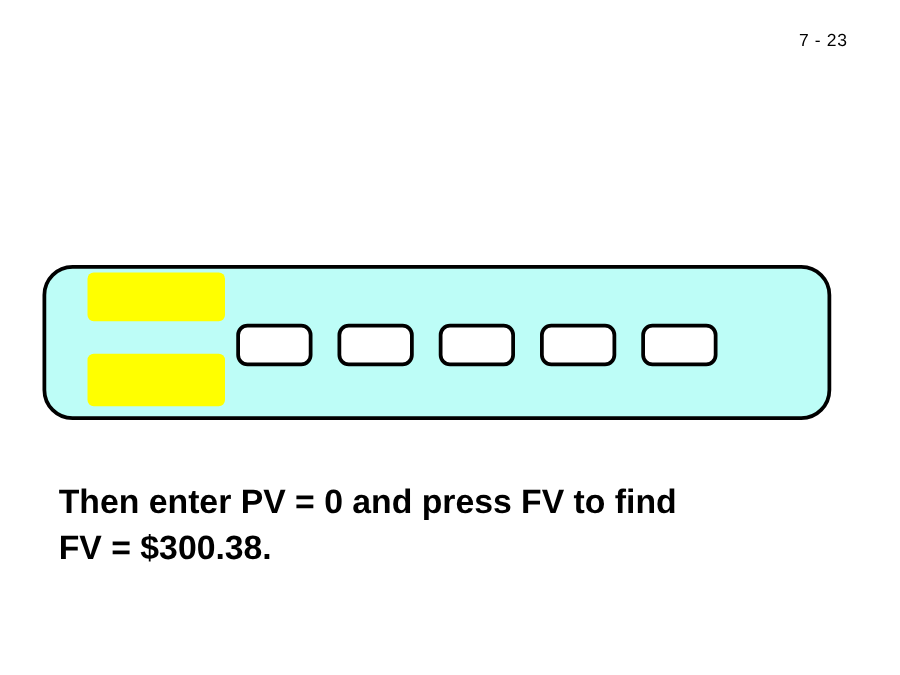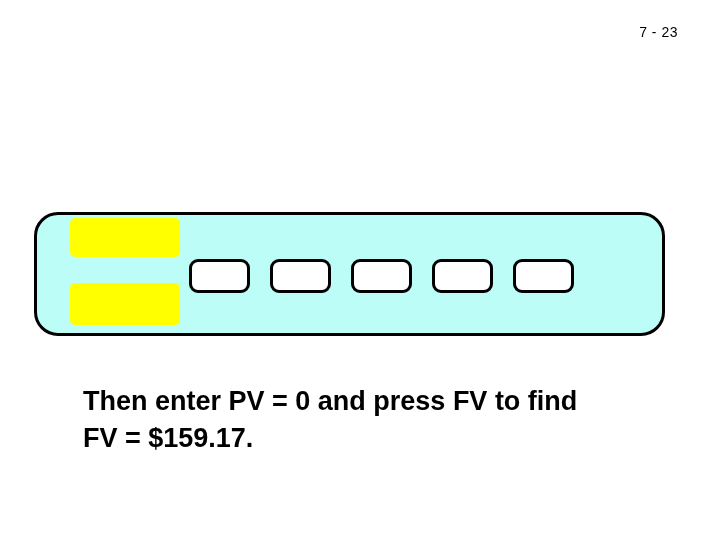--- a/index.html
+++ b/index.html
@@ -105,21 +105,20 @@
     width: 620px;
     font-size: 27px;
     font-weight: 700;
     color: #000000;
     line-height: 37px;
     letter-spacing: 0px;
   }
   .caption .line {
     display: block;
     white-space: pre;
-    margin-left: 36px;
   }
 </style>
 </head>
 <body>
 
 <div id="slide">
 
   <div class="slide-number">7 - 23</div>
 
   <div class="calc-panel">
@@ -133,16 +132,16 @@
       <div class="calc-key"></div>
       <div class="calc-key"></div>
       <div class="calc-key"></div>
       <div class="calc-key"></div>
     </div>
 
   </div>
 
   <div class="caption">
     <span class="line">Then enter PV = 0 and press FV to find</span>
-    <span class="line">FV = $159.17.</span>
+    <span class="line">FV = $300.38.</span>
   </div>
 
 </div>
 
 </body></html>

